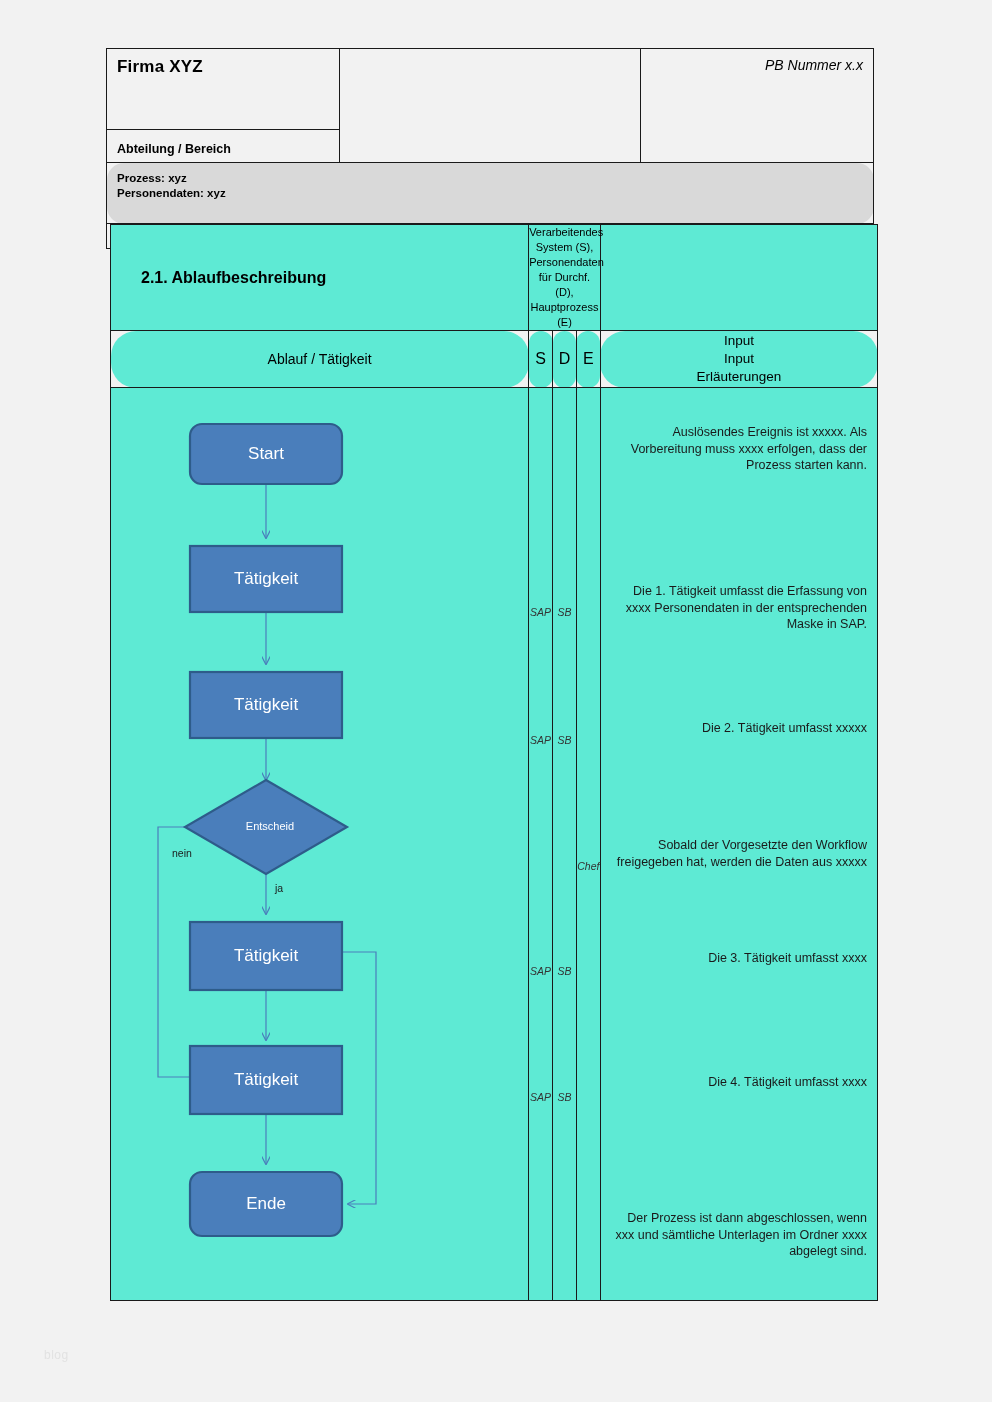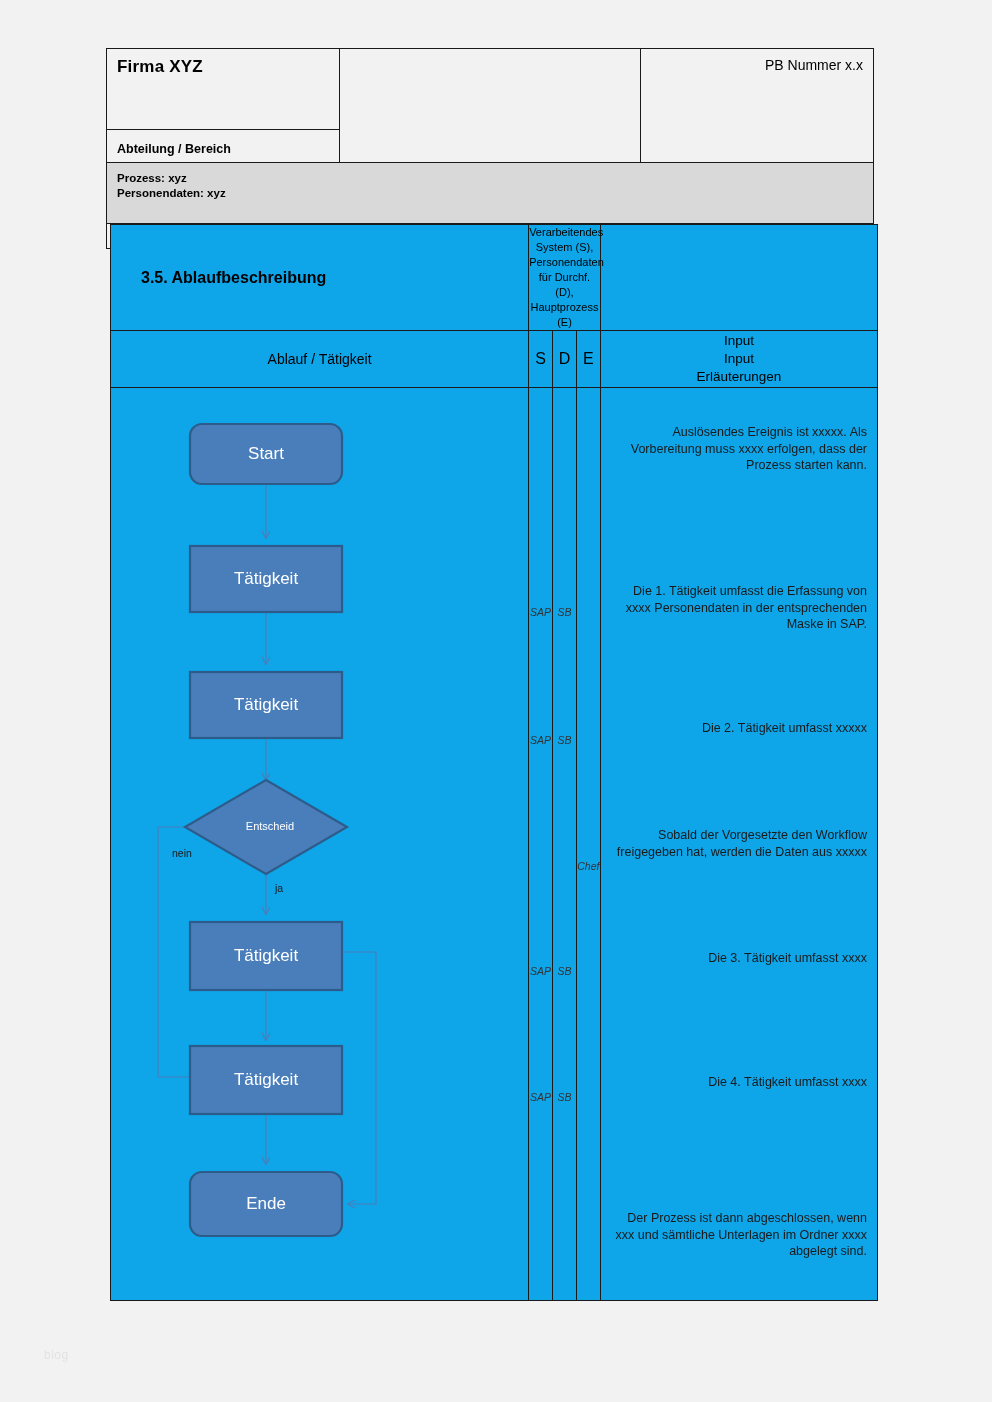--- a/index.html
+++ b/index.html
@@ -51,29 +51,31 @@
     font-size: 12.5px;
     font-weight: bold;
     color: #000;
   }
   .hdr-mid {
     width: 300px;
   }
   .hdr-right {
     padding: 8px 10px 0 0 !important;
     text-align: right;
+    font-style: italic;
   }
   .pb-number {
     font-size: 14px;
     color: #000;
   }
   .process-row td {
     background: #d9d9d9 !important;
     height: 52px;
     padding: 8px 0 0 10px !important;
+    border-radius: 17px;
   }
   .process-line {
     font-size: 11.5px;
     font-weight: bold;
     color: #000;
     line-height: 15px;
   }
   .footer-row td {
     height: 24px;
     vertical-align: middle !important;
@@ -87,21 +89,21 @@
   .main-table {
     position: absolute;
     left: 110px;
     top: 224px;
     width: 768px;
     border-collapse: collapse;
     table-layout: fixed;
   }
   .main-table td {
     border: 1.5px solid #1a1a1a;
-    background: #0ea5e9;
+    background: #5eead4;
     padding: 0;
     vertical-align: middle;
     text-align: center;
   }
   .c-ablauf { width: 355px; }
   .c-s { width: 60px; }
   .c-io { width: 235px; }
 
   .row-title td { height: 72px; }
   .section-title {
@@ -109,21 +111,21 @@
     font-weight: bold;
     color: #000;
     text-align: left;
     padding-left: 30px;
   }
   .sde-legend {
     font-size: 11px;
     color: #000;
     line-height: 15px;
   }
-  .row-sub td { height: 56px; }
+  .row-sub td { height: 56px; border-radius: 25px; }
   .sub-ablauf {
     font-size: 14px;
     color: #000;
   }
   .sde-letter {
     font-size: 16px;
     color: #000;
   }
   .io-head {
     font-size: 13.5px;
@@ -229,21 +231,21 @@
     <td></td>
     <td class="ft-page">Seite 2 / 2</td>
   </tr>
 </tbody>
   </table>
 
 <table class="main-table">
   <tbody>
       <tr class="row-title">
     <td class="c-ablauf">
-      <div class="section-title">3.5. Ablaufbeschreibung</div>
+      <div class="section-title">2.1. Ablaufbeschreibung</div>
     </td>
     <td class="c-s" colspan="3">
       <div class="sde-legend">
         <div>Verarbeitendes System (S),</div>
         <div>Personendaten für Durchf. (D),</div>
         <div>Hauptprozess (E)</div>
       </div>
     </td>
     <td class="c-io"></td>
   </tr>
@@ -295,21 +297,21 @@
       <div class="sde-cellwrap">
         <div class="sde-mark" style="top:472px">Chef</div>
       </div>
     </td>
 
     <td>
       <div class="io-wrap">
         <div class="io-note" style="top:36px">Auslösendes Ereignis ist xxxxx. Als Vorbereitung muss xxxx erfolgen, dass der Prozess starten kann.</div>
         <div class="io-note" style="top:195px">Die 1. Tätigkeit umfasst die Erfassung von xxxx Personendaten in der entsprechenden Maske in SAP.</div>
         <div class="io-note" style="top:332px">Die 2. Tätigkeit umfasst xxxxx</div>
-        <div class="io-note" style="top:439px">Sobald der Vorgesetzte den Workflow freigegeben hat, werden die Daten aus xxxxx</div>
+        <div class="io-note" style="top:449px">Sobald der Vorgesetzte den Workflow freigegeben hat, werden die Daten aus xxxxx</div>
         <div class="io-note" style="top:562px">Die 3. Tätigkeit umfasst xxxx</div>
         <div class="io-note" style="top:686px">Die 4. Tätigkeit umfasst xxxx</div>
         <div class="io-note" style="top:822px">Der Prozess ist dann abgeschlossen, wenn xxx und sämtliche Unterlagen im Ordner xxxx abgelegt sind.</div>
       </div>
     </td>
   </tr>
 </tbody>
   </table>
 
 <div class="flow">

